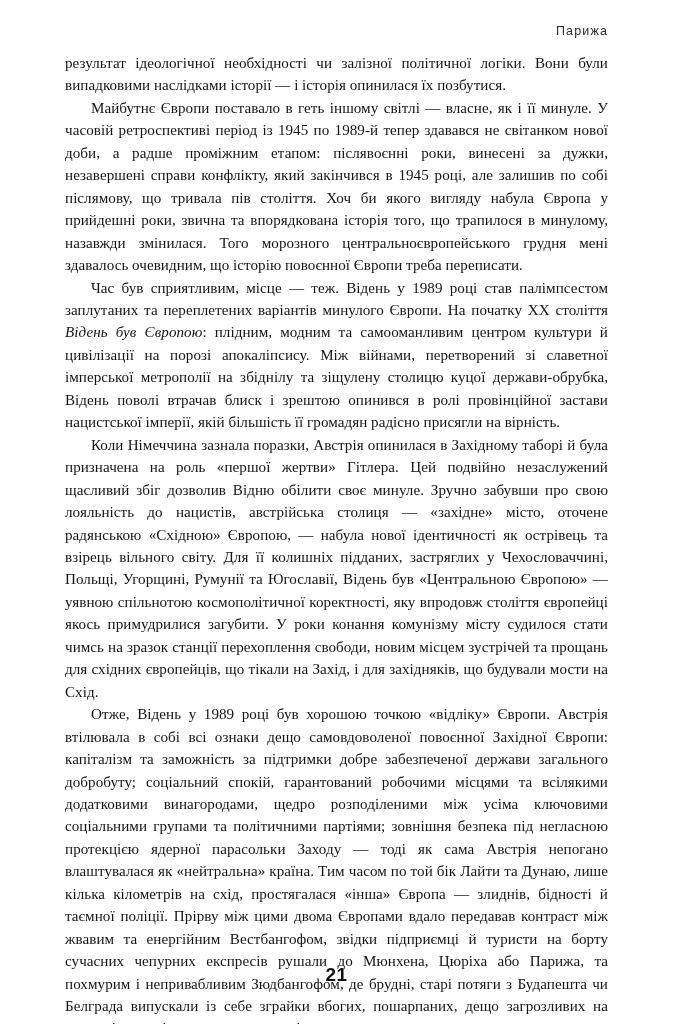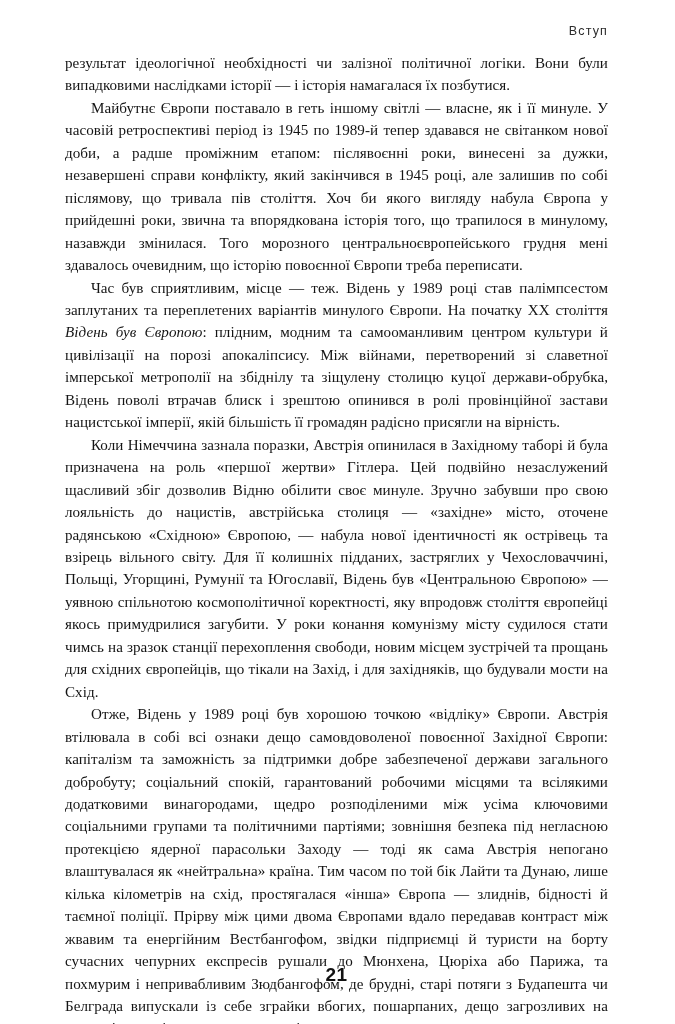--- a/index.html
+++ b/index.html
@@ -75,25 +75,25 @@
     letter-spacing: 0.4px;
     color: #111111;
     line-height: 18px;
   }
 </style>
 </head>
 <body>
 
 <div class="page">
 
-  <div class="running-header">Вступ</div>
+  <div class="running-header">Парижа</div>
 
   <div class="text-block">
 
-    <p class="para">результат ідеологічної необхідності чи залізної політичної логіки. Вони були випадковими наслідками історії — і історія намагалася їх позбутися.</p>
+    <p class="para">результат ідеологічної необхідності чи залізної політичної логіки. Вони були випадковими наслідками історії — і історія опинилася їх позбутися.</p>
 
     <p class="para indent">Майбутнє Європи поставало в геть іншому світлі — власне, як і її минуле. У часовій ретроспективі період із 1945 по 1989-й тепер здавався не світанком нової доби, а радше проміжним етапом: післявоєнні роки, винесені за дужки, незавершені справи конфлікту, який закінчився в 1945 році, але залишив по собі післямову, що тривала пів століття. Хоч би якого вигляду набула Європа у прийдешні роки, звична та впорядкована історія того, що трапилося в минулому, назавжди змінилася. Того морозного центральноєвропейського грудня мені здавалось очевидним, що історію повоєнної Європи треба переписати.</p>
 
     <p class="para indent"><span>Час був сприятливим, місце — теж. Відень у 1989 році став палімпсестом заплутаних та переплетених варіантів минулого Європи. На початку XX століття </span><em>Відень був Європою</em><span>: плідним, модним та самооманливим центром культури й цивілізації на порозі апокаліпсису. Між війнами, перетворений зі славетної імперської метрополії на збіднілу та зіщулену столицю куцої держави-обрубка, Відень поволі втрачав блиск і зрештою опинився в ролі провінційної застави нацистської імперії, якій більшість її громадян радісно присягли на вірність.</span></p>
 
     <p class="para indent">Коли Німеччина зазнала поразки, Австрія опинилася в Західному таборі й була призначена на роль «першої жертви» Гітлера. Цей подвійно незаслужений щасливий збіг дозволив Відню обілити своє минуле. Зручно забувши про свою лояльність до нацистів, австрійська столиця — «західне» місто, оточене радянською «Східною» Європою, — набула нової ідентичності як острівець та взірець вільного світу. Для її колишніх підданих, застряглих у Чехословаччині, Польщі, Угорщині, Румунії та Югославії, Відень був «Центральною Європою» — уявною спільнотою космополітичної коректності, яку впродовж століття європейці якось примудрилися загубити. У роки конання комунізму місту судилося стати чимсь на зразок станції перехоплення свободи, новим місцем зустрічей та прощань для східних європейців, що тікали на Захід, і для західняків, що будували мости на Схід.</p>
 
     <p class="para indent">Отже, Відень у 1989 році був хорошою точкою «відліку» Європи. Австрія втілювала в собі всі ознаки дещо самовдоволеної повоєнної Західної Європи: капіталізм та заможність за підтримки добре забезпеченої держави загального добробуту; соціальний спокій, гарантований робочими місцями та всілякими додатковими винагородами, щедро розподіленими між усіма ключовими соціальними групами та політичними партіями; зовнішня безпека під негласною протекцією ядерної парасольки Заходу — тоді як сама Австрія непогано влаштувалася як «нейтральна» країна. Тим часом по той бік Лайти та Дунаю, лише кілька кілометрів на схід, простягалася «інша» Європа — злиднів, бідності й таємної поліції. Прірву між цими двома Європами вдало передавав контраст між жвавим та енергійним Вестбангофом, звідки підприємці й туристи на борту сучасних чепурних експресів рушали до Мюнхена, Цюріха або Парижа, та похмурим і непривабливим Зюдбангофом, де брудні, старі потяги з Будапешта чи Белграда випускали із себе зграйки вбогих, пошарпаних, дещо загрозливих на вигляд іноземців у запиленому одязі.</p>
 
   </div>

